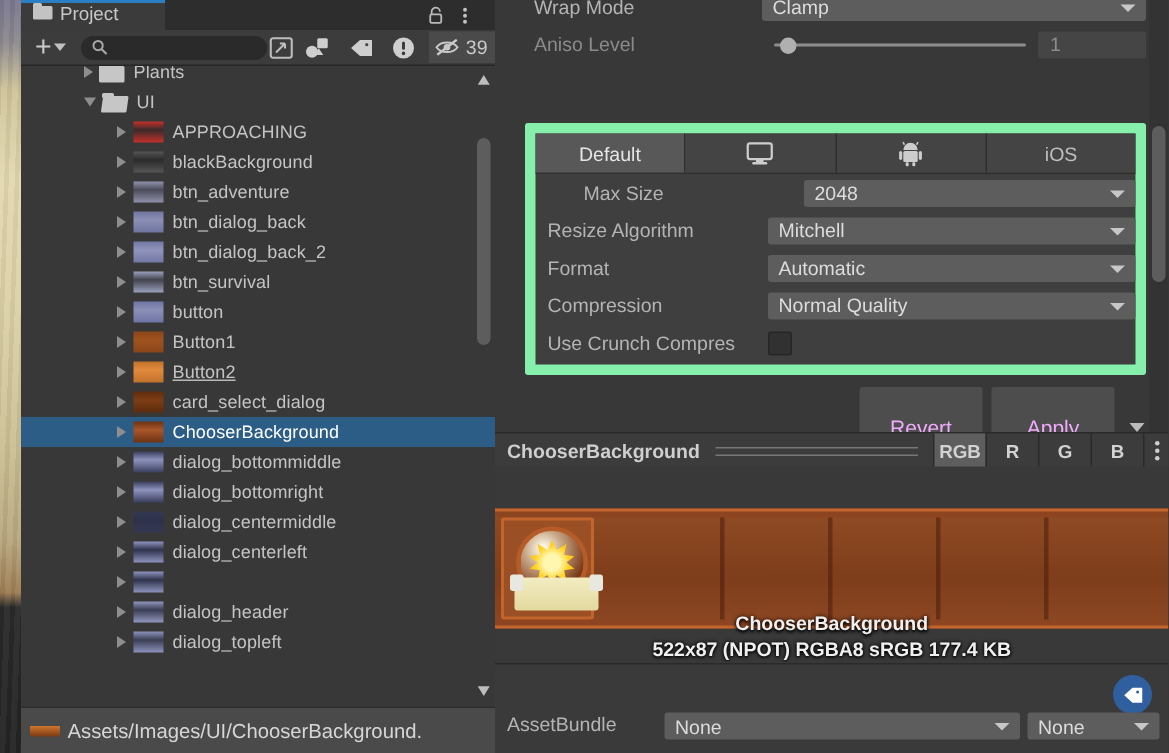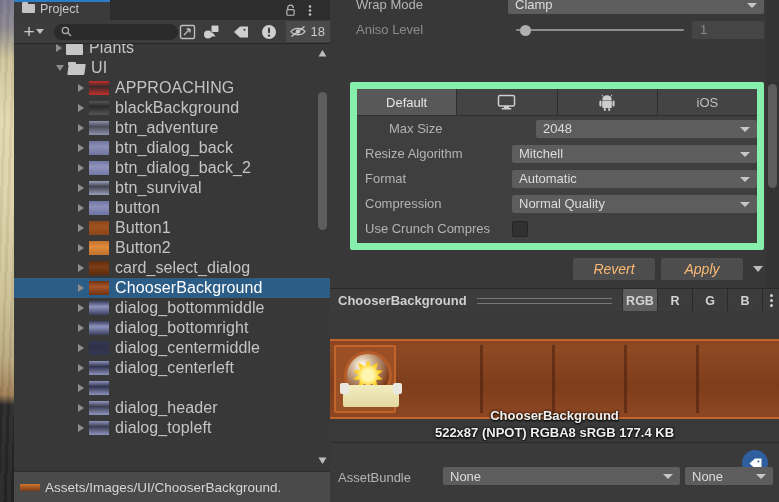--- a/index.html
+++ b/index.html
@@ -43,21 +43,21 @@
   .cnt-num{font-size:13px;color:#c9c9c9;}
 
   .treewrap{position:absolute;left:0;top:44px;width:316px;height:428px;background:#383838;overflow:hidden;}
   .row{position:relative;height:20px;display:flex;align-items:center;padding-left:0;white-space:nowrap;}
   .row.sel{background:#2c5d87;}
   .arrow{width:0;height:0;border-top:4.5px solid transparent;border-bottom:4.5px solid transparent;
     border-left:6px solid #8e8e8e;flex:0 0 auto;}
   .arrow.down{border-left:4.5px solid transparent;border-right:4.5px solid transparent;
     border-top:6px solid #8e8e8e;border-bottom:0;}
   .thumb{width:20px;height:14px;flex:0 0 auto;margin:0 6px 0 5px;background:#555;}
-  .rowlabel{font-size:16px;color:#c4c4c4;letter-spacing:.1px;}
+  .rowlabel{font-size:12px;color:#c4c4c4;letter-spacing:.1px;}
   .row.sel .rowlabel{color:#fff;}
   .tfolder{width:17px;height:13px;position:relative;margin:0 6px 0 4px;flex:0 0 auto;}
   .tfolder i{position:absolute;left:0;top:2px;width:17px;height:11px;background:#c6c6c6;border-radius:1px;}
   .tfolder b{position:absolute;left:0;top:0;width:8px;height:3px;background:#c6c6c6;border-radius:1px 1px 0 0;}
   .tfolder.open i{background:#c6c6c6;transform:skewX(-8deg);}
 
   .vscroll{position:absolute;right:2px;top:48px;width:11px;height:418px;}
   .vscroll .up,.vscroll .dn{position:absolute;left:0;width:11px;height:11px;}
   .vscroll .up{top:0;}
   .vscroll .dn{bottom:0;}
@@ -89,21 +89,21 @@
     border:7px solid #86efac;border-radius:2px;background:#3f3f3f;box-sizing:border-box;}
   .plat-tabs{display:flex;height:26px;border-bottom:1px solid #2e2e2e;}
   .ptab{flex:1;display:flex;align-items:center;justify-content:center;background:#444;
     border-right:1px solid #2e2e2e;font-size:13px;color:#bfbfbf;box-sizing:border-box;}
   .ptab:last-child{border-right:0;}
   .ptab.active{background:#585858;color:#e6e6e6;}
   .chk{width:16px;height:16px;background:#313131;border:1px solid #262626;border-radius:2px;box-sizing:border-box;}
 
   .btnrow{position:absolute;right:16px;top:258px;display:flex;gap:6px;align-items:center;}
   .gbtn{height:22px;min-width:62px;background:#4d4d4d;border-radius:2px;display:flex;align-items:center;
-    justify-content:center;font-size:14px;color:#fdba74;padding:0 10px;font-style:italic;}
+    justify-content:center;font-size:14px;color:#f0abfc;padding:16px 10px;}
   .gcaret{width:0;height:0;border-left:5px solid transparent;border-right:5px solid transparent;
     border-top:6px solid #bbb;margin-left:4px;}
 
   .prevbar{position:absolute;left:0;top:288px;width:449px;height:23px;background:#3c3c3c;
     border-top:1px solid #2a2a2a;border-bottom:1px solid #2a2a2a;display:flex;align-items:center;}
   .prev-title{font-size:13px;font-weight:bold;color:#cfcfcf;margin-left:8px;}
   .prev-line{flex:1;height:4px;margin:0 10px;border-top:1px solid #777;border-bottom:1px solid #777;}
   .chbtn{width:34px;height:23px;display:flex;align-items:center;justify-content:center;
     font-size:12.5px;font-weight:bold;color:#d2d2d2;border-left:1px solid #2a2a2a;}
   .chbtn.on{background:#5e5e5e;}
@@ -132,21 +132,21 @@
   .scroll-tag:before{left:-3px;} .scroll-tag:after{right:-3px;}
   .prev-caption{position:absolute;left:0;right:0;bottom:18px;text-align:center;
     font-size:13px;font-weight:bold;color:#f0f0f0;text-shadow:0 1px 2px #000,0 0 3px #000;}
   .prev-sub{position:absolute;left:0;right:0;bottom:1px;text-align:center;
     font-size:13px;font-weight:bold;color:#f0f0f0;text-shadow:0 1px 2px #000,0 0 3px #000;}
 
   .bundlearea{position:absolute;left:0;top:442px;width:449px;height:60px;background:#3a3a3a;
     border-top:1px solid #2a2a2a;}
   .tagbtn{position:absolute;right:11px;top:7px;width:26px;height:26px;border-radius:50%;
     background:#2f5f9e;display:flex;align-items:center;justify-content:center;}
-  .bundlerow{position:absolute;left:0;top:20px;width:449px;height:22px;display:flex;align-items:flex-end;}
+  .bundlerow{position:absolute;left:0;top:32px;width:449px;height:22px;display:flex;align-items:flex-start;}
   .bl{width:113px;font-size:13px;color:#b4b4b4;padding-left:8px;box-sizing:border-box;}
 
   .insp-vscroll{position:absolute;right:0;top:0;width:13px;height:288px;background:#333;}
   .insp-vscroll .bar{position:absolute;left:2px;top:84px;width:9px;height:104px;background:#5d5d5d;border-radius:5px;}
   .divider{position:absolute;left:330px;top:0;width:2px;height:502px;background:#262626;}
 </style>
 </head>
 <body>
 
 <div id="root">
@@ -209,21 +209,21 @@
           <rect x="7" y="3.6" width="2" height="5.6" rx="1" fill="#3c3c3c"></rect>
           <circle cx="8" cy="11.6" r="1.2" fill="#3c3c3c"></circle>
         </svg>
       </div>
       <div class="tb-count">
         <svg width="20" height="15" viewBox="0 0 20 15">
           <path d="M2 7.5 C5 3.2 13 3.2 16 7.5 C13 11.8 5 11.8 2 7.5 Z" fill="none" stroke="#c9c9c9" stroke-width="1.3"></path>
           <circle cx="9" cy="7.5" r="2.2" fill="#c9c9c9"></circle>
           <line x1="2.5" y1="12.5" x2="15.5" y2="2.5" stroke="#c9c9c9" stroke-width="1.5"></line>
         </svg>
-        <span class="cnt-num">18</span>
+        <span class="cnt-num">39</span>
       </div>
     </div>
 
     <div class="treewrap" id="treewrap">
         <div class="row" style="margin-top: -6px;">
           <span style="display: inline-block; flex: 0 0 auto; width: 42px;"></span>
           <span class="arrow"></span>
           <span class="tfolder">
             <b></b>
             <i></i>
@@ -280,21 +280,21 @@
           <span class="arrow"></span>
           <span class="thumb" style="background: linear-gradient(rgb(110, 116, 164), rgb(139, 144, 184) 40%, rgb(110, 116, 164));"></span>
           <span class="rowlabel">button</span>
         </div>
         <div class="row" style="margin-top: 0px;">
           <span style="display: inline-block; flex: 0 0 auto; width: 64px;"></span>
           <span class="arrow"></span>
           <span class="thumb" style="background: linear-gradient(rgb(138, 69, 25), rgb(160, 82, 31) 40%, rgb(138, 69, 25));"></span>
           <span class="rowlabel">Button1</span>
         </div>
-        <div class="row" style="margin-top: 0px;">
+        <div class="row" style="margin-top: 0px; text-decoration: underline;">
           <span style="display: inline-block; flex: 0 0 auto; width: 64px;"></span>
           <span class="arrow"></span>
           <span class="thumb" style="background: linear-gradient(rgb(194, 114, 45), rgb(224, 138, 60) 40%, rgb(194, 114, 45));"></span>
           <span class="rowlabel">Button2</span>
         </div>
         <div class="row" style="margin-top: 0px;">
           <span style="display: inline-block; flex: 0 0 auto; width: 64px;"></span>
           <span class="arrow"></span>
           <span class="thumb" style="background: linear-gradient(rgb(93, 44, 13), rgb(125, 61, 21) 40%, rgb(93, 44, 13));"></span>
           <span class="rowlabel">card_select_dialog</span>

